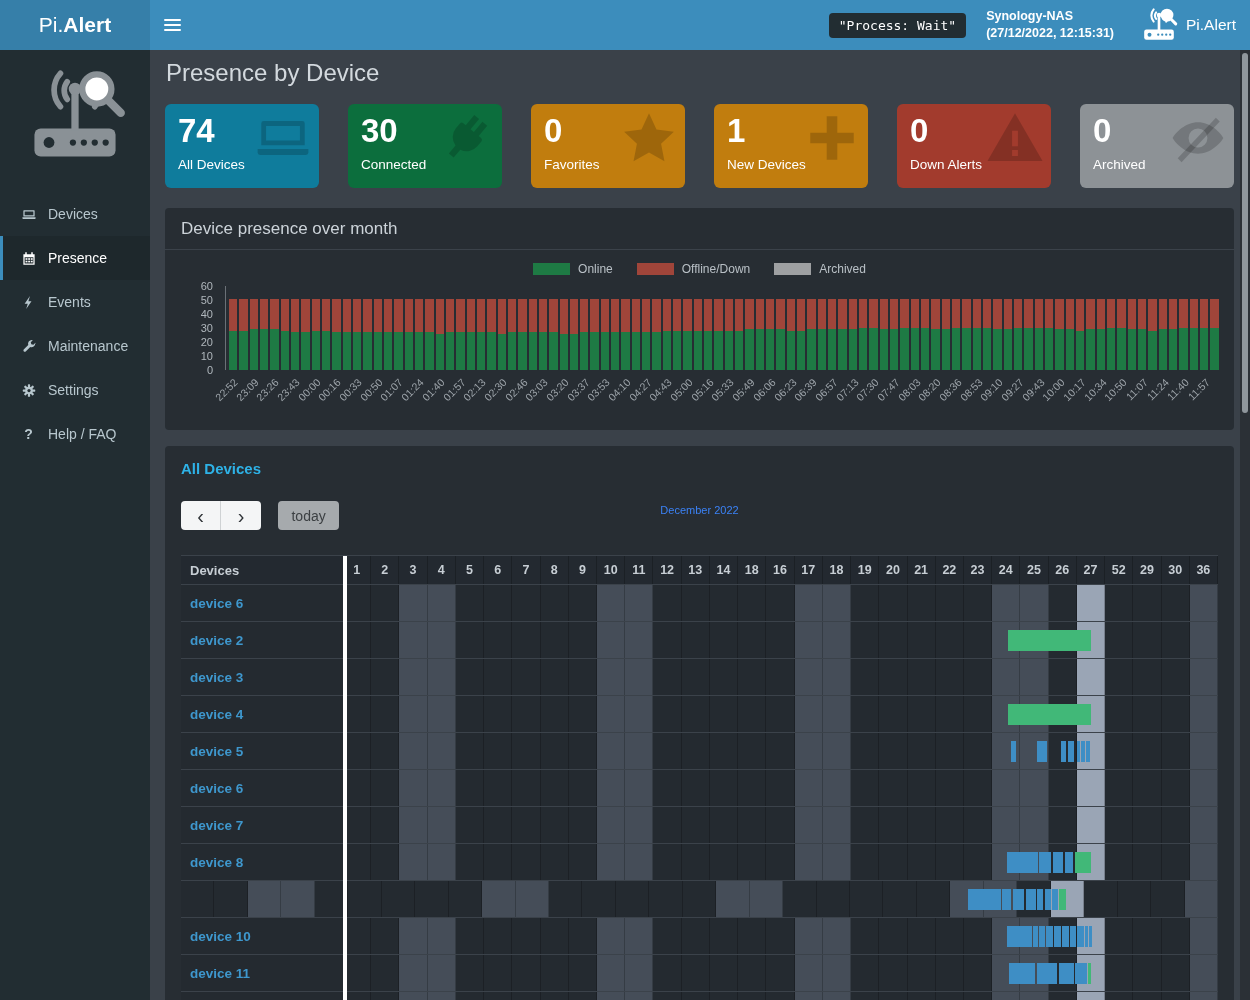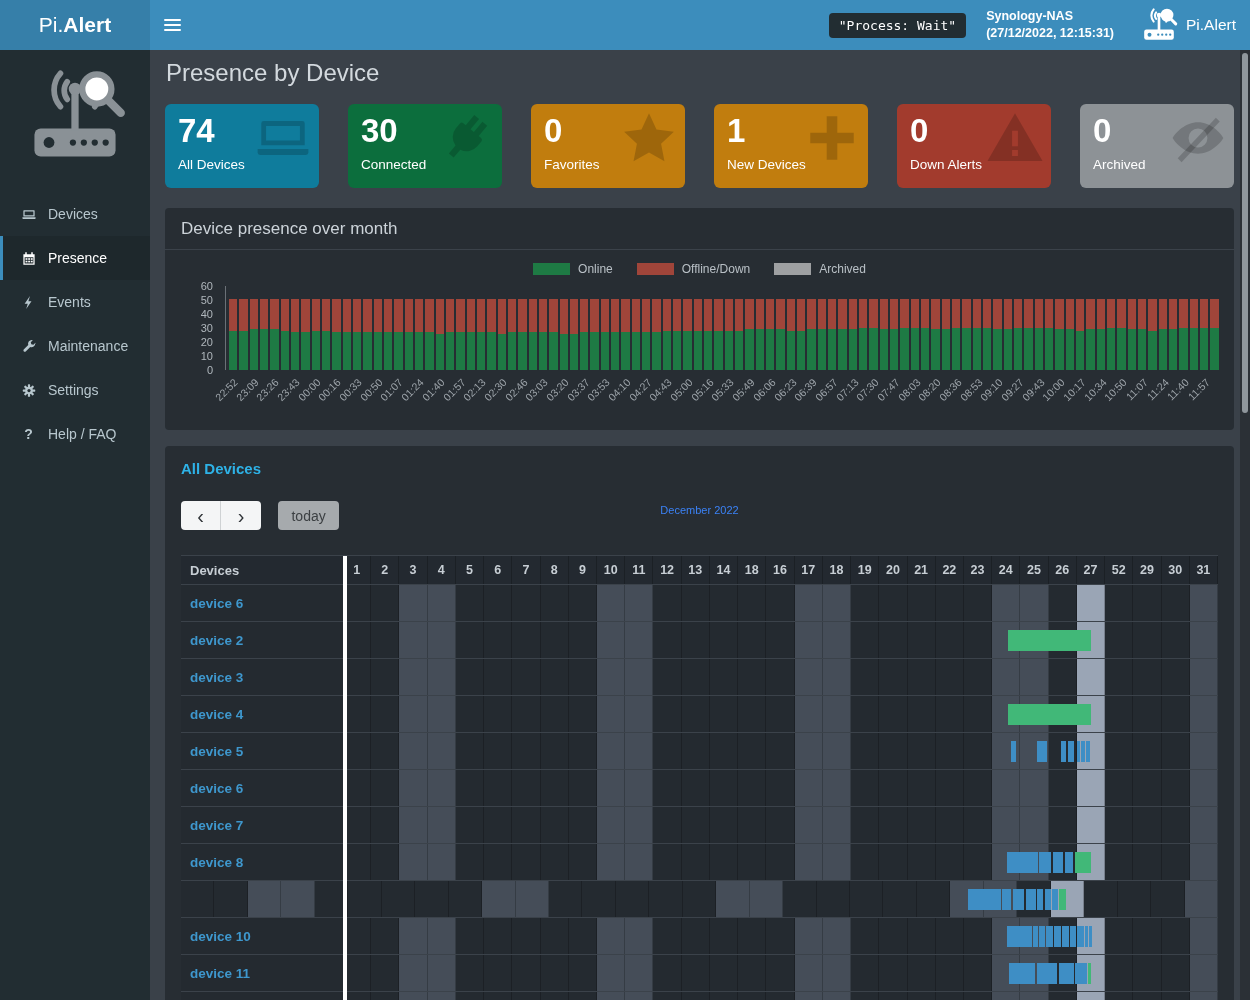--- a/index.html
+++ b/index.html
@@ -785,21 +785,21 @@
               <div class="hcell">21</div>
               <div class="hcell">22</div>
               <div class="hcell">23</div>
               <div class="hcell">24</div>
               <div class="hcell">25</div>
               <div class="hcell">26</div>
               <div class="hcell">27</div>
               <div class="hcell">52</div>
               <div class="hcell">29</div>
               <div class="hcell">30</div>
-              <div class="hcell">31</div>
+              <div class="hcell">36</div>
             </div>
         </div>
         <div id="rows">
             <div class="cal-row">
               <div class="name-col">
                 <a class="dev-link">device 6</a>
               </div>
               <div class="grid">
                 <div class="cell"></div>
                 <div class="cell"></div>

